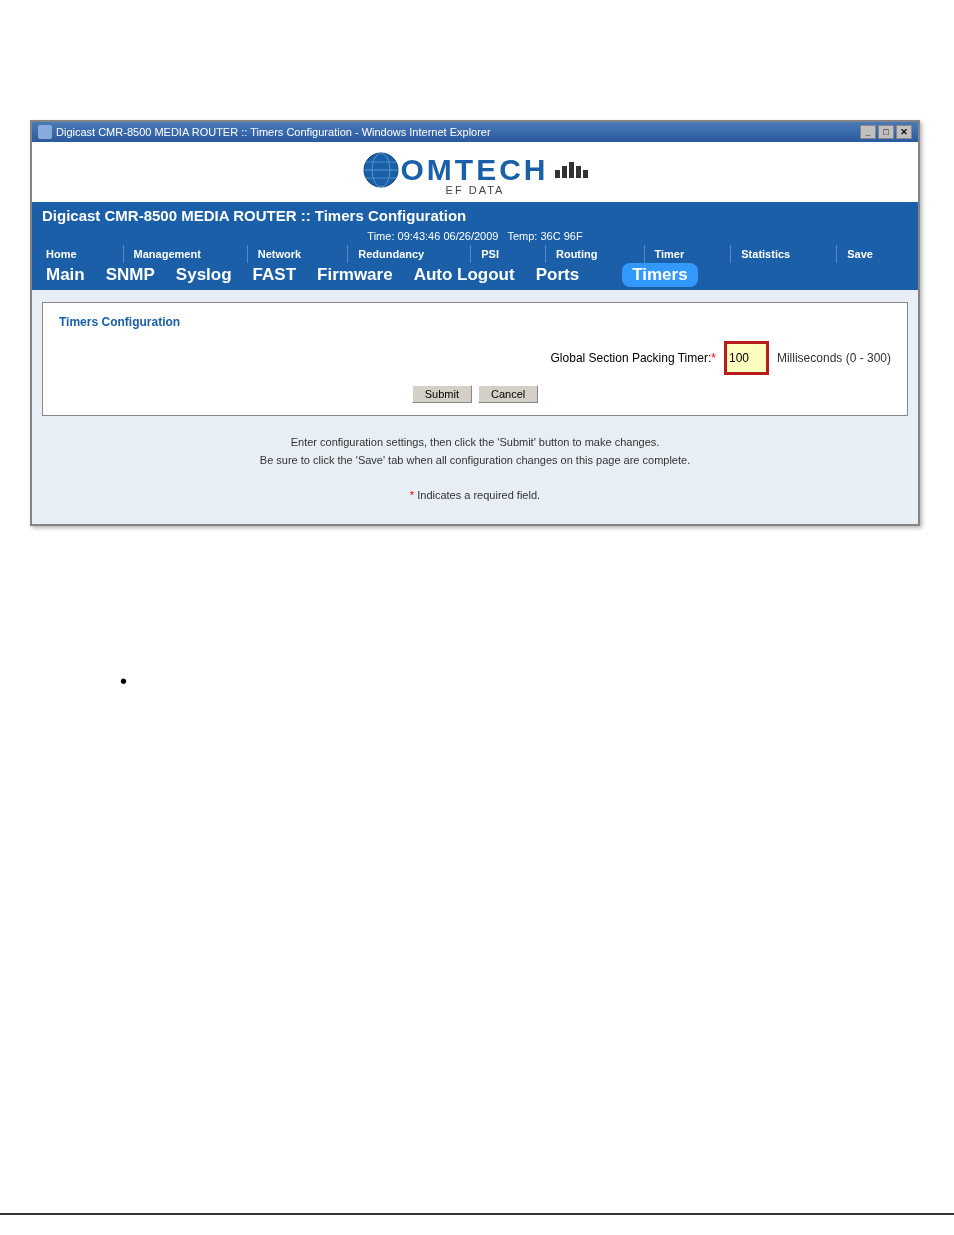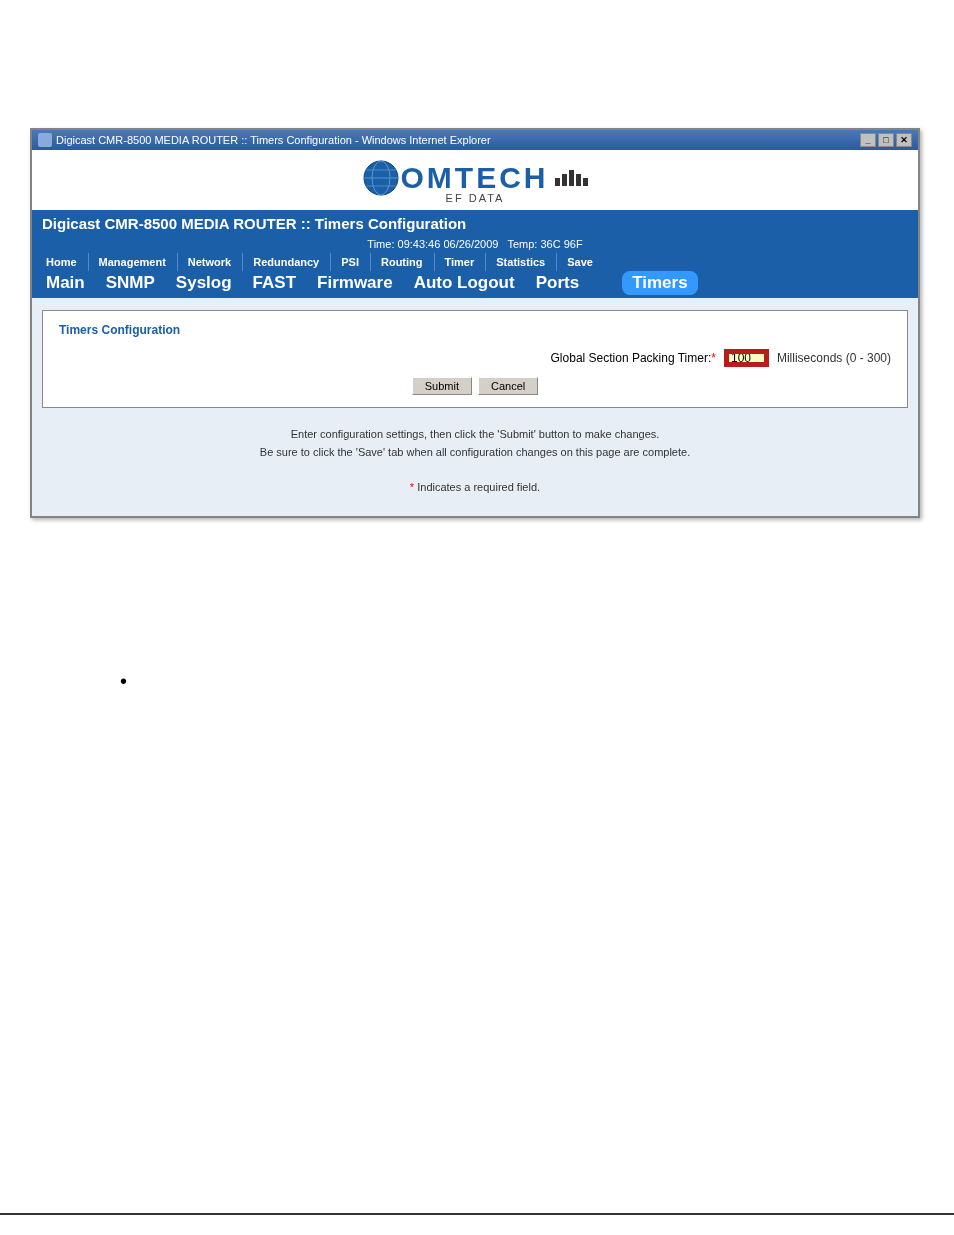--- a/index.html
+++ b/index.html
@@ -8,21 +8,21 @@
       font-family: Arial, sans-serif;
       font-size: 13px;
       width: 954px;
       min-height: 1235px;
       position: relative;
     }
 
     
     .browser-window {
       position: absolute;
-      top: 128px;
+      top: 120px;
       left: 30px;
       width: 890px;
       border: 2px solid #848484;
       background: #c4b5fd;
       box-shadow: 2px 2px 4px rgba(0,0,0,0.3);
     }
 
     
     .title-bar {
       background: linear-gradient(to bottom, #4a7ab5, #2a5a9f);
@@ -120,20 +120,21 @@
       color: #fff;
       font-size: 11px;
       font-weight: bold;
       padding: 3px 10px;
       cursor: pointer;
       border: none;
       white-space: nowrap;
     }
     .nav-item.separator {
       border-left: 1px solid #5588cc;
+      margin-left: 35px;
     }
 
     
     .subnav-row {
       background: #1a5fa8;
       display: flex;
       padding: 0 4px;
       gap: 1px;
       padding-bottom: 3px;
     }
@@ -181,22 +182,22 @@
       font-size: 12px;
     }
     .config-label {
       font-size: 12px;
     }
     .required-star {
       color: red;
     }
     .config-input {
       width: 45px;
-      height: 18px;
-      border: 5px solid #b91c1c;
+      height: 34px;
+      border: 3px solid #b91c1c;
       font-size: 12px;
       padding: 1px 2px;
       background: #ffffc0;
     }
     .config-unit {
       font-size: 12px;
       color: #333;
     }
     .btn-row {
       display: flex;

